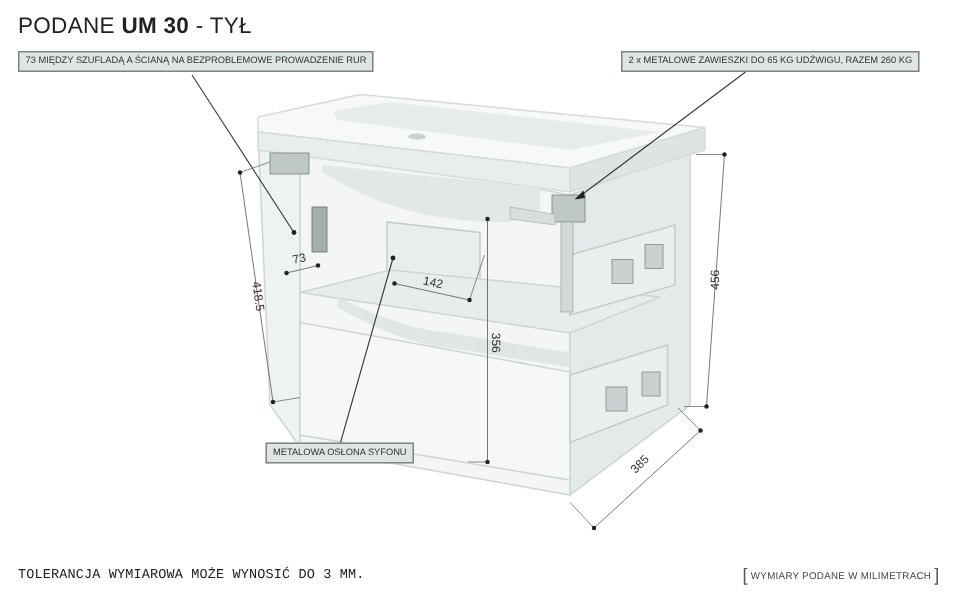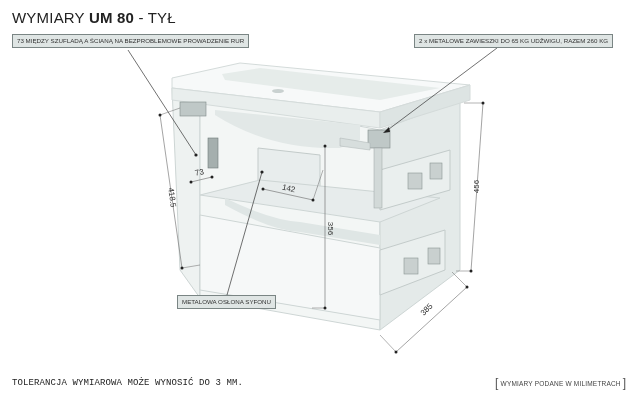--- a/index.html
+++ b/index.html
@@ -12,22 +12,22 @@
   .dim { position: absolute; font-size: 8px; color: #333; }
   .footer-left { position: absolute; left: 12px; top: 378px; font-size: 9px; color: #222; letter-spacing: 0.1px; font-family: Liberation Mono, monospace; }
   .footer-right { position: absolute; left: 495px; top: 376px; font-size: 6.5px; color: #444; letter-spacing: 0.2px; }
   .footer-right .br { font-size: 12px; font-weight: 300; color: #555; vertical-align: -1px; }
   svg.drawing { position: absolute; left: 0; top: 0; }
 </style>
 </head>
 <body>
 
 <div class="title">
-  <span>WYMIARY</span>
-  <b>UM 80</b>
+  <span>PODANE</span>
+  <b>UM 30</b>
   <span>- TYŁ</span>
 </div>
 
 <svg class="drawing" width="640" height="400" viewBox="0 0 640 400">
 
   <polygon points="172,88 200,96 200,298 180,270" fill="#eef2f1" stroke="#cdd5d4" stroke-width="1"></polygon>
 
   <polygon points="200,96 380,130 380,330 200,298" fill="#f3f6f5" stroke="#cdd5d4" stroke-width="1"></polygon>
 
   <polygon points="380,130 460,100 460,270 380,330" fill="#e4eae9" stroke="#cdd5d4" stroke-width="1"></polygon>

